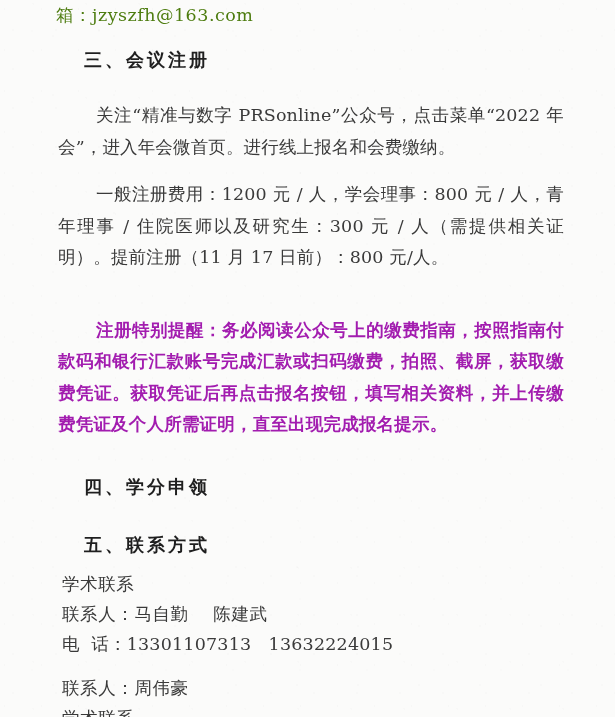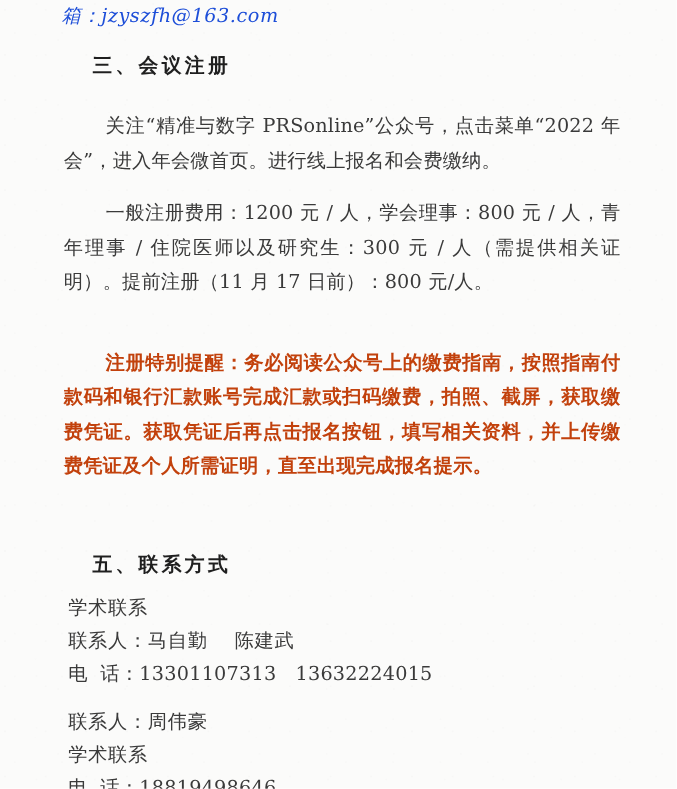--- a/index.html
+++ b/index.html
@@ -57,41 +57,40 @@
     letter-spacing: 3px;
     color: #1f1f1f;
     margin: 0;
     padding-left: 42px;
   }
   .indent2 {
     text-indent: 38px;
   }
   .bold-para {
     font-weight: bold;
-    color: #c2410c;
+    color: #a21caf;
     letter-spacing: 0.2px;
   }
   .contact-line {
     font-size: 17.5px;
     line-height: 30px;
     letter-spacing: 0.6px;
     color: #3a3a3a;
     padding-left: 20px;
     white-space: pre;
   }
   .spacer-sm { height: 9px; }
   .spacer-md { height: 14px; }
   .spacer-lg { height: 18px; }
   .email-line {
     padding-left: 14px;
     font-size: 17.5px;
     line-height: 30px;
     letter-spacing: 0.5px;
-    color: #1d4ed8;
-    font-style: italic;
+    color: #4d7c0f;
   }
   .mono-ish {
     font-family: "DejaVu Serif", "Liberation Serif", serif;
     letter-spacing: 0.2px;
   }
 </style>
 </head>
 <body>
 
 <div class="page">
@@ -110,20 +109,21 @@
     <p class="para indent2">关注“精准与数字 PRSonline”公众号，点击菜单“2022 年会”，进入年会微首页。进行线上报名和会费缴纳。</p>
 
     <p class="para indent2">一般注册费用：1200 元 / 人，学会理事：800 元 / 人，青年理事 / 住院医师以及研究生：300 元 / 人（需提供相关证明）。提前注册（11 月 17 日前）：800 元/人。</p>
 
     <div class="spacer-sm"></div>
 
     <p class="para indent2 bold-para">注册特别提醒：务必阅读公众号上的缴费指南，按照指南付款码和银行汇款账号完成汇款或扫码缴费，拍照、截屏，获取缴费凭证。获取凭证后再点击报名按钮，填写相关资料，并上传缴费凭证及个人所需证明，直至出现完成报名提示。</p>
 
     <div class="spacer-md"></div>
 
+    <div class="heading">四、学分申领</div>
 
     <div class="spacer-sm"></div>
 
 
     <div class="spacer-lg"></div>
 
     <div class="heading">五、联系方式</div>
 
     <div class="spacer-sm"></div>
 

